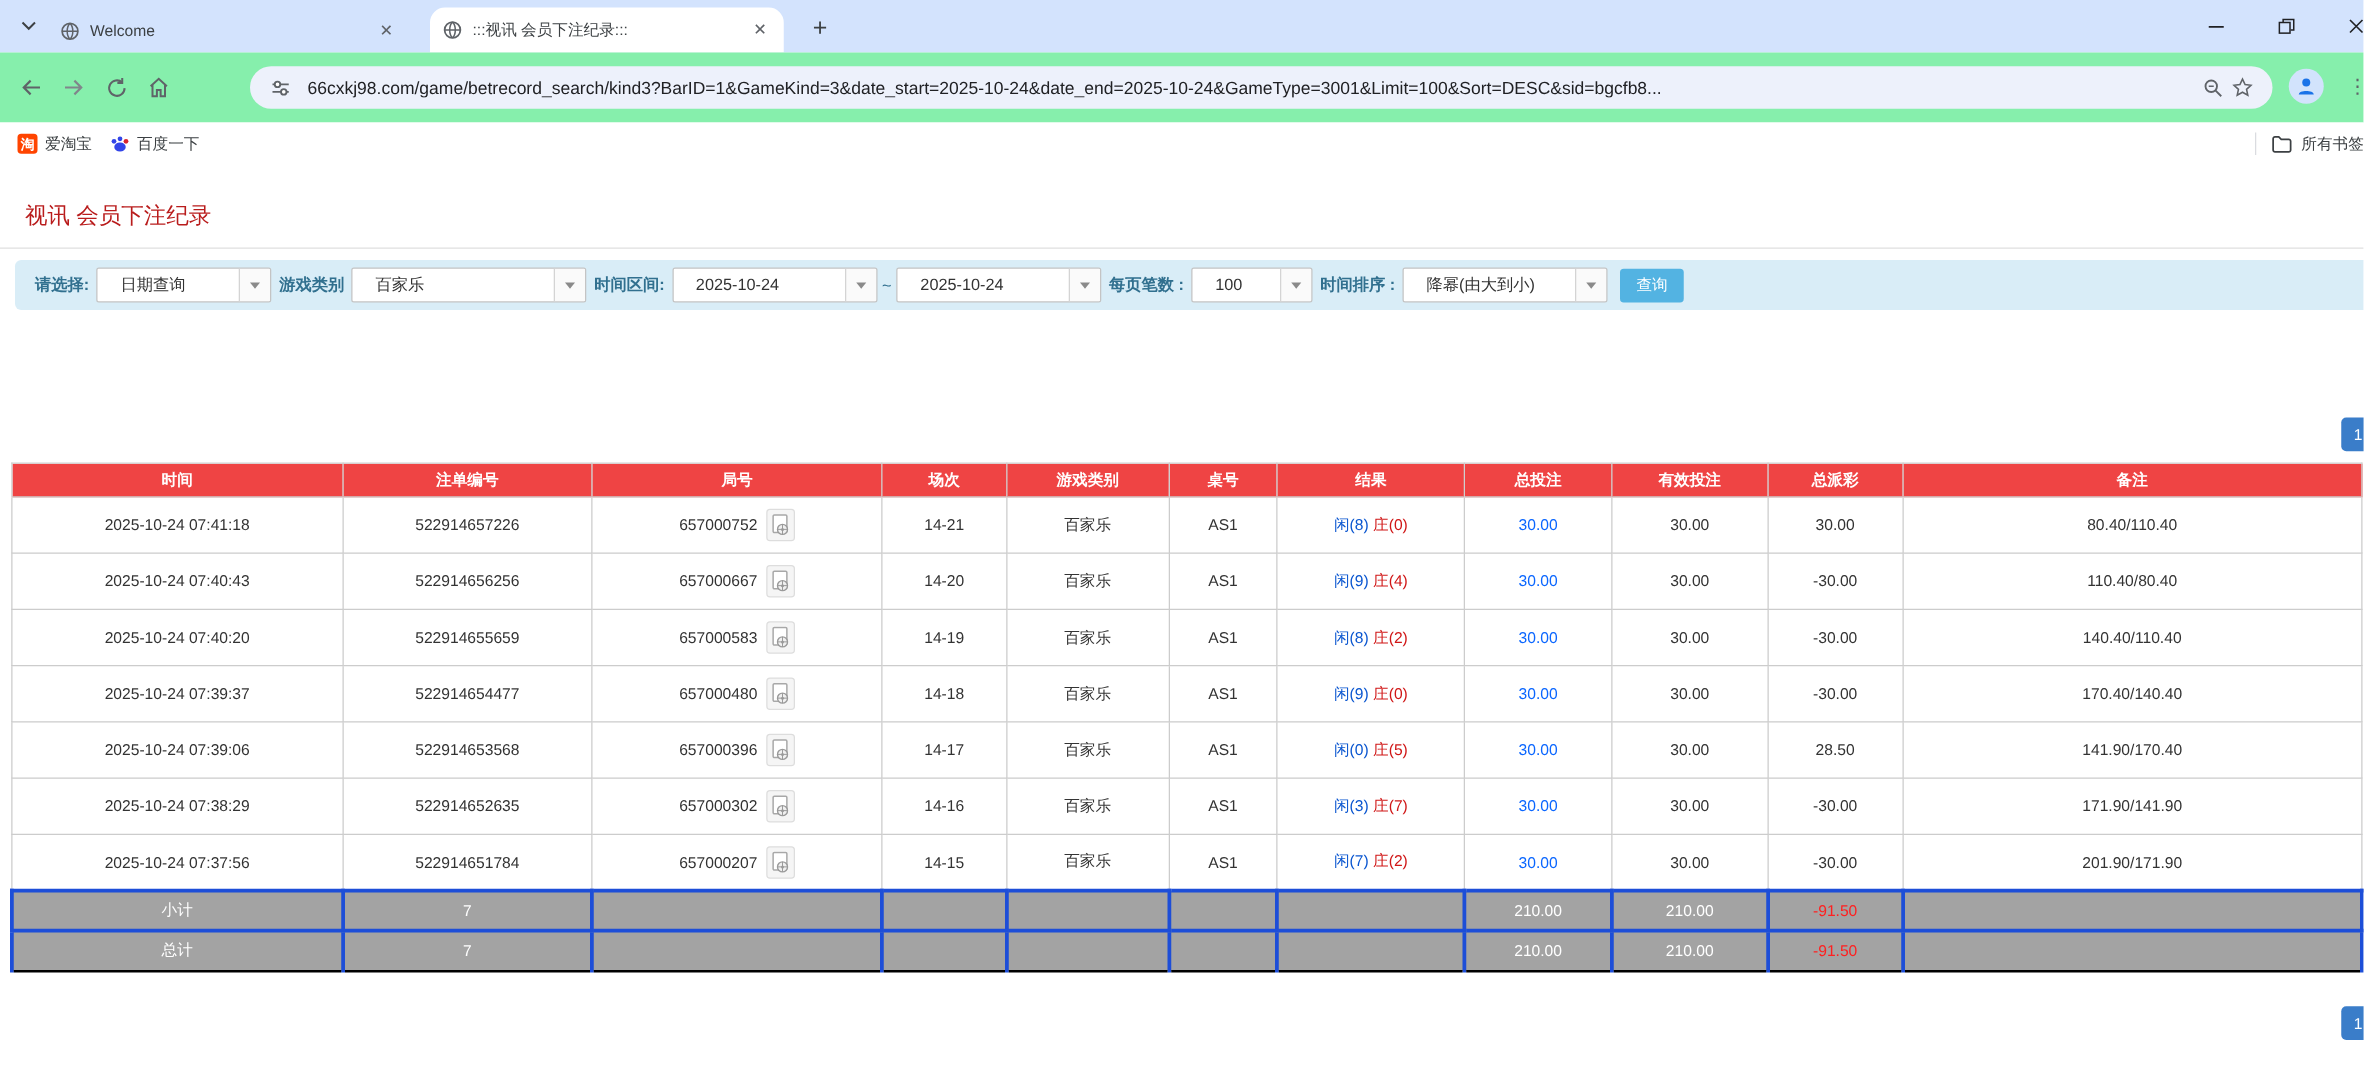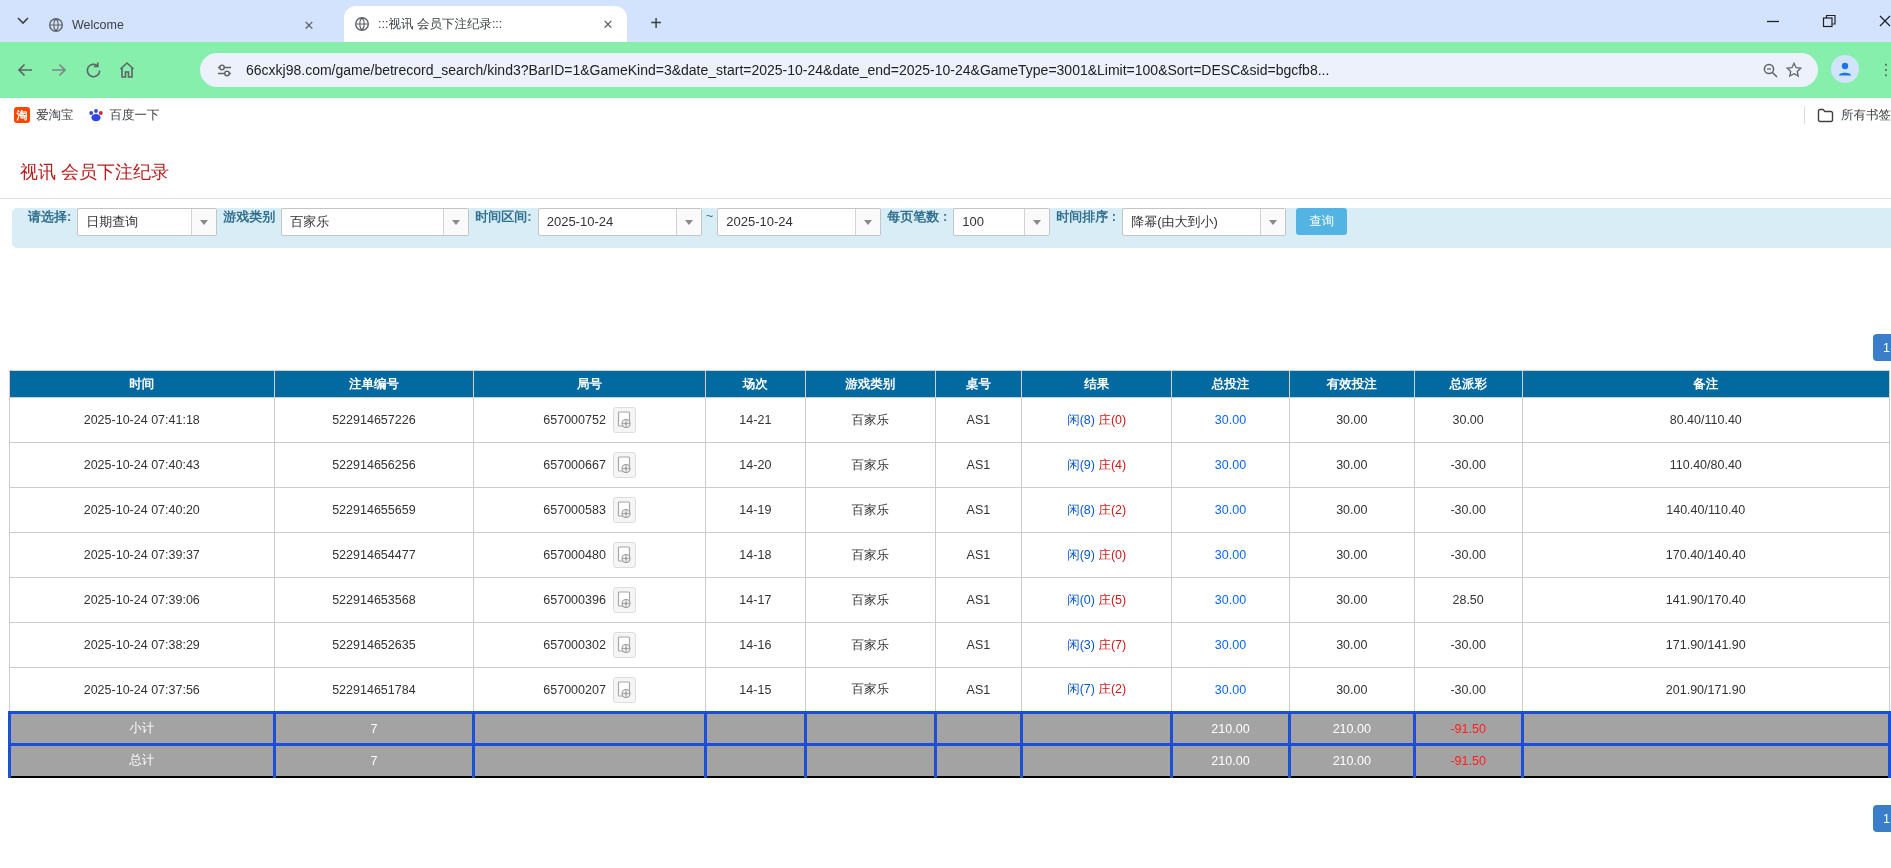--- a/index.html
+++ b/index.html
@@ -47,45 +47,45 @@
   .bm-right { position:absolute; right:0; top:0; height:34px; display:flex; align-items:center; }
   .bm-divider { width:1px; height:18px; background:#dadce0; margin-right:12px; }
   .all-bm { display:flex; align-items:center; white-space:nowrap; }
   .all-bm span { margin-left:7px; }
 
   
   .page-title { position:absolute; left:20px; top:160px; font-size:18px; color:#b91c1c; }
   .title-rule { position:absolute; left:0; top:198px; width:100%; border-top:1px solid #e0e0e0; }
 
   .filter-bar { position:absolute; left:12px; top:208px; width:1879px; height:40px; background:#d9edf7;
-    border-radius:5px 0 0 5px; display:flex; align-items:flex-start; padding-left:10px; }
+    border-radius:5px 0 0 5px; display:flex; align-items:center; padding-left:10px; }
   .f-label { font-size:13px; font-weight:bold; color:#31708f; margin:0 6px; white-space:nowrap; }
   .tilde { font-size:13px; color:#31708f; margin:0 4px; }
   .combo { display:flex; height:28px; background:#fff; border:1px solid #c4c4c4; border-radius:2px; overflow:hidden; }
-  .combo .val { flex:1; padding:0 8px; line-height:26px; font-size:13px; color:#333; white-space:nowrap; overflow:hidden; }
+  .combo .val { flex:1; padding:0 18px; line-height:26px; font-size:13px; color:#333; white-space:nowrap; overflow:hidden; }
   .combo .caret { width:25px; border-left:1px solid #d4d4d4; background:#fafafa; display:flex;
     align-items:center; justify-content:center; }
   .caret i { width:0; height:0; border-left:4px solid transparent; border-right:4px solid transparent;
     border-top:5px solid #8a8a8a; }
   .search-btn { margin-left:10px; height:27px; padding:0 13px; background:#53b3e2; color:#fff;
     font-size:12.5px; border:none; border-radius:3px; line-height:27px; }
 
   .summary-bar { position:absolute; left:12px; top:266px; width:1879px; height:37px; background:#dff0d8;
     display:flex; align-items:center; font-size:12.5px; }
   .summary-left { color:#4b714b; margin-left:10px; }
   .summary-right { position:absolute; right:8px; color:#ff0000; }
 
   .page-btn { position:absolute; width:27px; height:27px; background:#3a7dc9; border-radius:4px;
     color:#fff; font-size:12.5px; display:flex; align-items:center; justify-content:center; }
   .page-btn.top { left:1873px; top:334px; }
   .page-btn.bottom { left:1873px; top:805px; }
 
   
   table.bets { position:absolute; left:8px; top:370px; border-collapse:collapse; table-layout:fixed; }
-  table.bets th { background:#0369a1; color:#fff; font-size:12.5px; font-weight:bold; height:27px;
+  table.bets th { background:#ef4444; color:#fff; font-size:12.5px; font-weight:bold; height:27px;
     border:1px solid #cfcfcf; border-bottom:none; }
   table.bets td { background:#fff; border:1px solid #ccc; height:45px; text-align:center;
     font-size:12.5px; color:#333; }
   .xian { color:#0a56d0; }
   .zhuang { color:#d01616; }
   .betlink { color:#0a66ff; cursor:pointer; }
   .neg { color:#ff0000; }
   .round-wrap { display:flex; align-items:center; justify-content:center; gap:7px; }
   .video-btn { width:23px; height:26px; background:#f5f5f5; border:1px solid #ddd; border-radius:3px;
     display:inline-flex; align-items:center; justify-content:center; }

